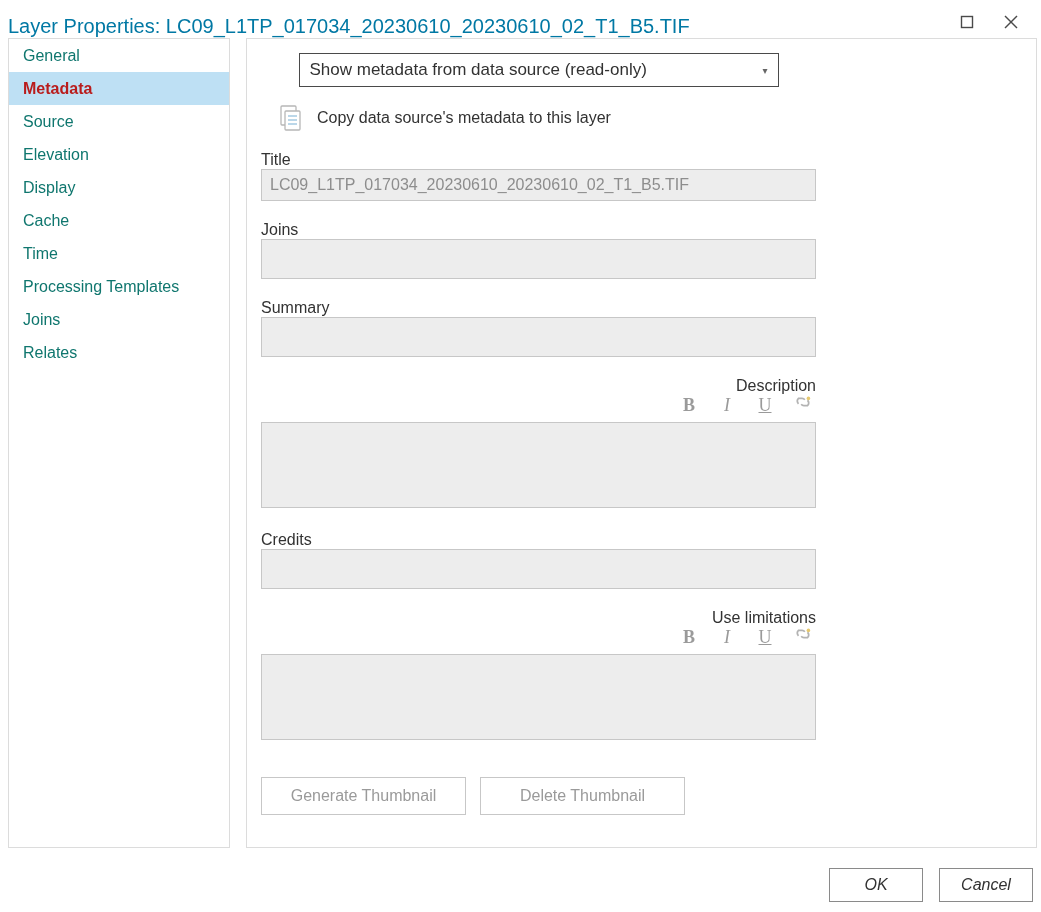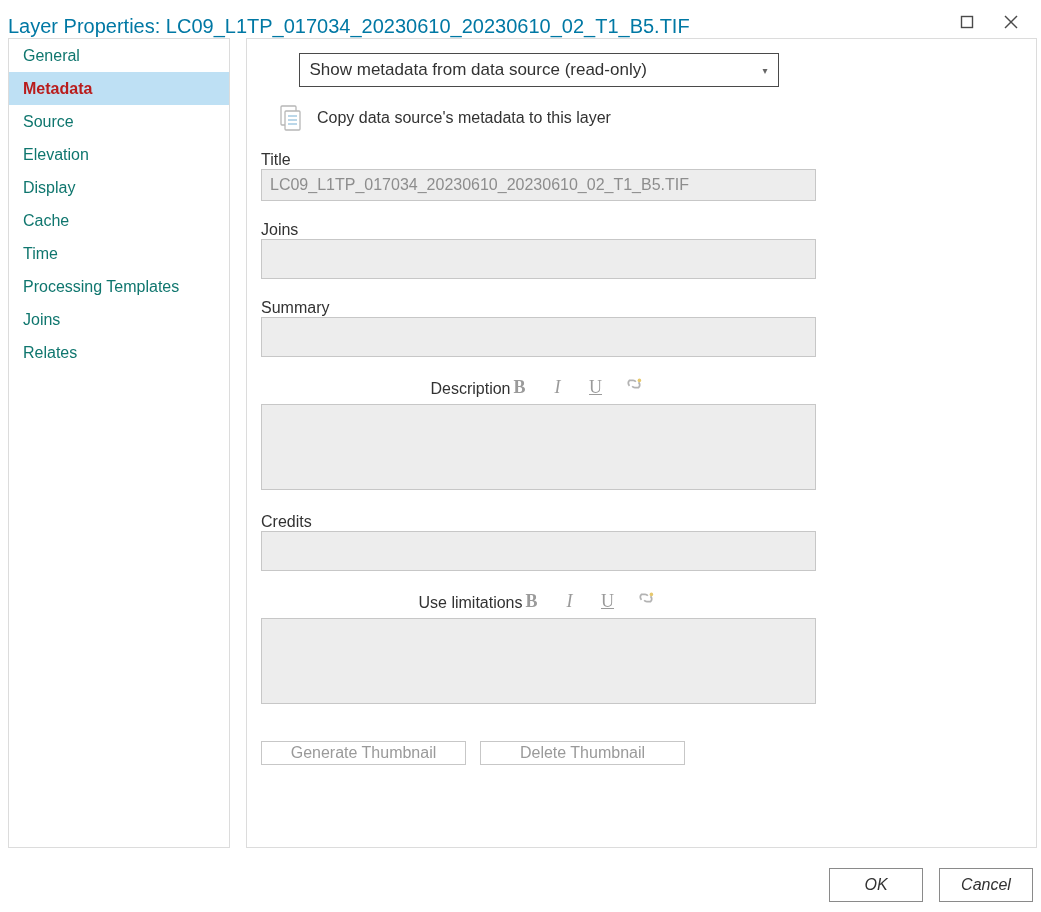--- a/index.html
+++ b/index.html
@@ -109,20 +109,21 @@
   .copy-row .copy-label {
     font-size: 16px;
     color: #323232;
   }
 
   
   .field-group { margin-bottom: 20px; }
   .field-label-row {
     display: flex; align-items: flex-end; justify-content: center;
     margin-bottom: 6px;
+    flex-direction: column;
   }
   .field-label {
     font-size: 16px;
     color: #323232;
   }
   .text-input,
   .text-area {
     width: 100%;
     border: 1px solid #c7c7c7;
     background: #ededed;
@@ -152,21 +153,21 @@
   
   .thumb-row {
     display: flex; gap: 14px;
     margin-top: 34px;
   }
   .thumb-btn {
     border: 1px solid #c7c7c7;
     background: #ffffff;
     color: #9a9a9a;
     font-size: 16px;
-    height: 24px;
+    height: 38px;
     width: 205px;
     display: flex; align-items: center; justify-content: center;
   }
 
   
   .footer {
     display: flex; justify-content: flex-end;
     gap: 16px;
     padding: 20px 4px 0 4px;
     font-style: italic;

